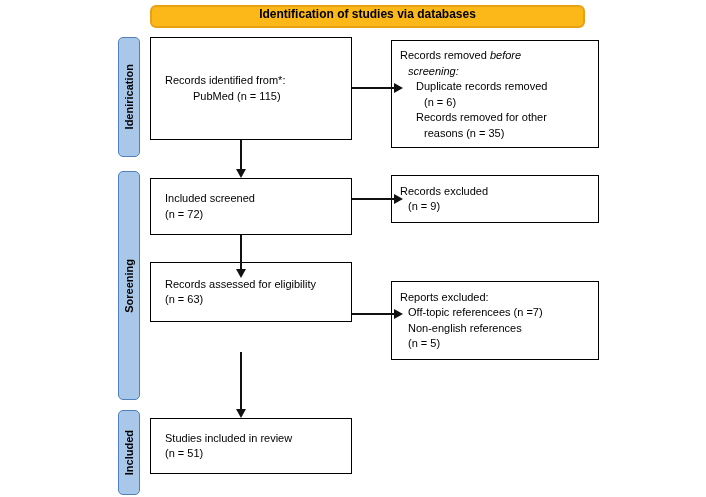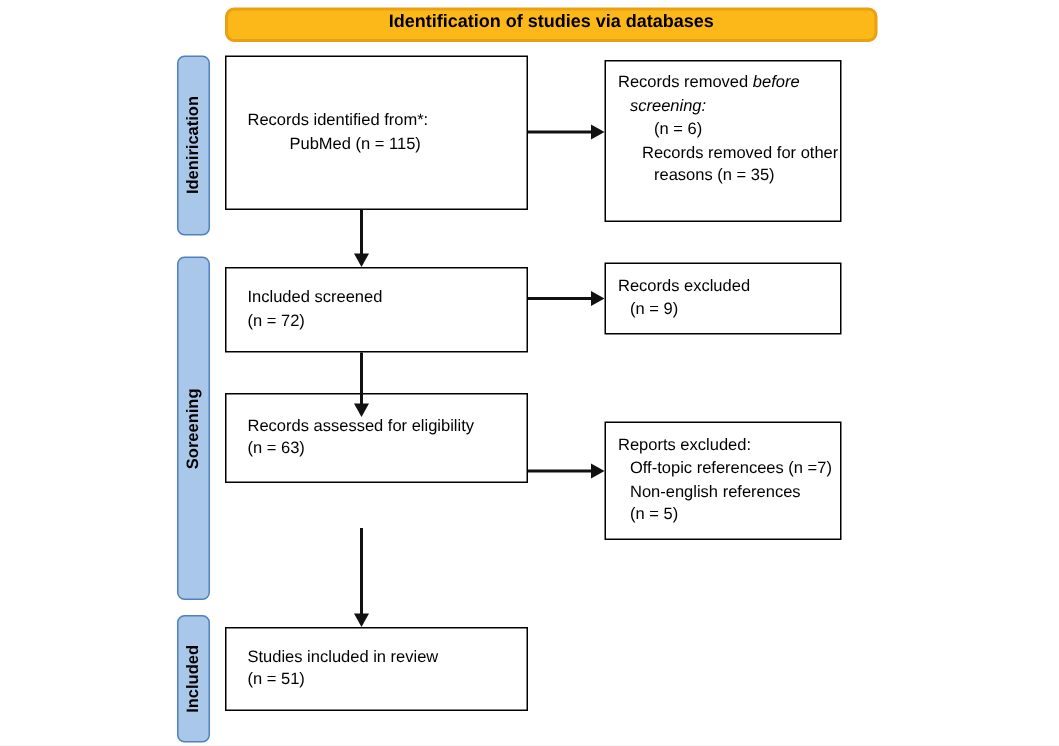--- a/index.html
+++ b/index.html
@@ -55,21 +55,21 @@
     background: #fff;
     border: 1.5px solid #000;
     box-sizing: border-box;
     font-size: 11px;
     line-height: 15.5px;
     display: flex;
     flex-direction: column;
     justify-content: center;
   }
   .fbox.left-col  { left: 150px; width: 202px; padding-left: 14px; padding-right: 20px; }
-  .fbox.right-col { left: 403px; width: 158px; padding-left: 8px;  padding-right: 20px; }
+  .fbox.right-col { left: 391px; width: 208px; padding-left: 8px;  padding-right: 20px; }
 
   .box-identified { top: 37px;  height: 103px; }
   .box-removed    { top: 40px;  height: 108px; justify-content: flex-start; padding-top: 7px; }
   .box-screened   { top: 178px; height: 57px; }
   .box-excluded   { top: 175px; height: 48px; }
   .box-assessed   { top: 262px; height: 60px; }
   .box-reports    { top: 281px; height: 79px; justify-content: center; }
   .box-included   { top: 418px; height: 56px; }
 
   .ln { white-space: nowrap; }
@@ -120,20 +120,21 @@
     <div class="ln ind-pubmed">PubMed (n = 115)</div>
   </div>
 
   <div class="fbox right-col box-removed">
     <div class="ln">
       <span>Records removed</span><i class="gap">before</i>
     </div>
     <div class="ln ind1">
       <i>screening:</i>
     </div>
+    <div class="ln ind2">Duplicate records removed</div>
     <div class="ln ind3">(n = 6)</div>
     <div class="ln ind2">Records removed for other</div>
     <div class="ln ind3">reasons (n = 35)</div>
   </div>
 
   <div class="fbox left-col box-screened">
     <div class="ln">Included screened</div>
     <div class="ln">(n = 72)</div>
   </div>
 

